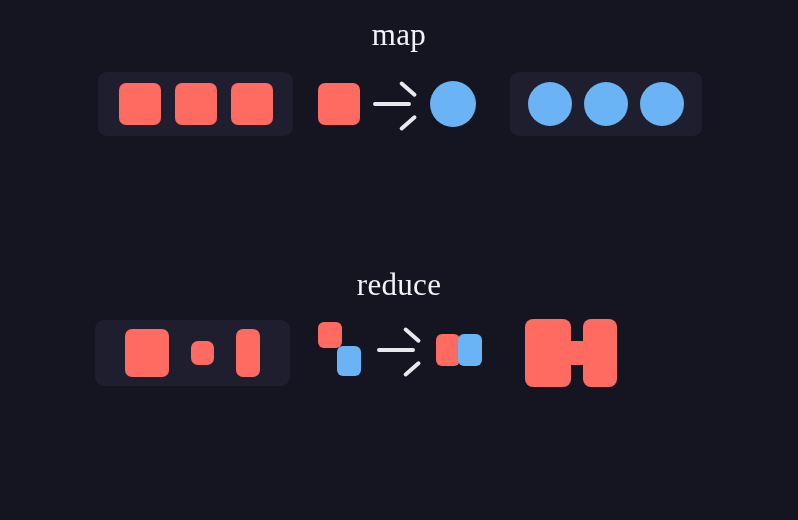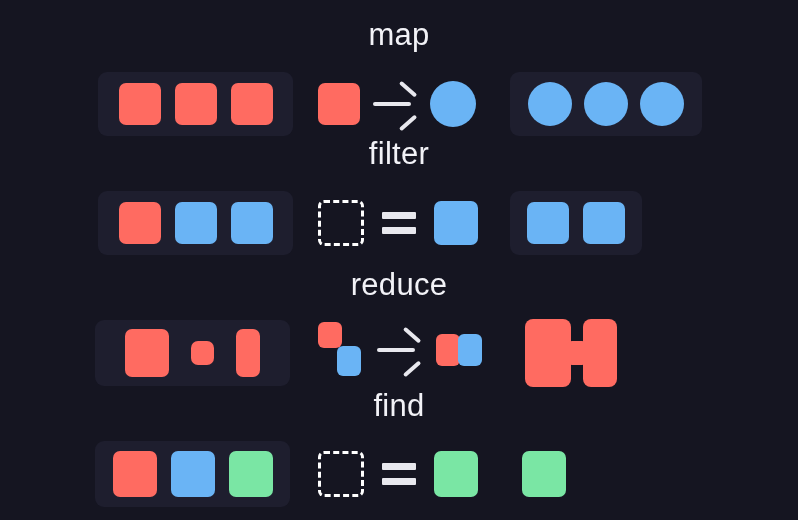--- a/index.html
+++ b/index.html
@@ -32,21 +32,21 @@
     position: absolute;
     left: 0;
     top: 0;
     width: 798px;
     text-align: center;
     color: #F2F2F7;
     font-size: 31px;
     font-weight: 300;
     letter-spacing: 0.3px;
     line-height: 34px;
-    font-family: Liberation Sans, sans-serif;
+    font-family: Liberation Serif, serif;
   }
   .op-body {
     position: absolute;
     top: 38px;
     left: 0;
     width: 798px;
     height: 80px;
   }
 
   
@@ -220,46 +220,20 @@
 
       <div class="panel" style="left:510px; top:16px; width:192px; height:64px; gap:12px;">
         <div class="circ" style="width:44px;height:44px;background:#6AB4F5;"></div>
         <div class="circ" style="width:44px;height:44px;background:#6AB4F5;"></div>
         <div class="circ" style="width:44px;height:44px;background:#6AB4F5;"></div>
       </div>
 
     </div>
   </div>
 
-  <div class="op-row" style="top:137px;">
-    <div class="op-title">filter</div>
-    <div class="op-body">
-
-      <div class="panel" style="left:98px; top:16px; width:195px; height:64px; gap:14px;">
-        <div class="sq" style="width:42px;height:42px;background:#FF6B61;"></div>
-        <div class="sq" style="width:42px;height:42px;background:#6AB4F5;"></div>
-        <div class="sq" style="width:42px;height:42px;background:#6AB4F5;"></div>
-      </div>
-
-      <div class="bare-group" style="left:318px; top:16px; height:64px; gap:18px;">
-        <div class="dashed" style="width:46px;height:46px;"></div>
-        <div class="glyph-eq">
-          <span class="bar top"></span>
-            <span class="bar bot"></span>
-        </div>
-        <div class="sq" style="width:44px;height:44px;background:#6AB4F5;"></div>
-      </div>
-
-      <div class="panel" style="left:510px; top:16px; width:132px; height:64px; gap:14px;">
-        <div class="sq" style="width:42px;height:42px;background:#6AB4F5;"></div>
-        <div class="sq" style="width:42px;height:42px;background:#6AB4F5;"></div>
-      </div>
-
-    </div>
-  </div>
 
   <div class="op-row" style="top:268px;">
     <div class="op-title">reduce</div>
     <div class="op-body">
 
       <div class="panel" style="left:95px; top:14px; width:195px; height:66px; gap:22px;">
         <div class="sq" style="width:44px;height:48px;background:#FF6B61;"></div>
         <div class="sq" style="width:23px;height:24px;background:#FF6B61;"></div>
         <div class="sq" style="width:24px;height:48px;background:#FF6B61;"></div>
       </div>
@@ -282,39 +256,14 @@
 
       <div class="dumbbell" style="left:525px; top:13px;">
         <span class="db-big" style="background:#FF6B61;"></span>
         <span class="db-mid" style="background:#FF6B61;"></span>
         <span class="db-tall" style="background:#FF6B61;"></span>
       </div>
 
     </div>
   </div>
 
-  <div class="op-row" style="top:389px;">
-    <div class="op-title">find</div>
-    <div class="op-body">
-
-      <div class="panel" style="left:95px; top:14px; width:195px; height:66px; gap:14px;">
-        <div class="sq" style="width:44px;height:46px;background:#FF6B61;"></div>
-        <div class="sq" style="width:44px;height:46px;background:#6AB4F5;"></div>
-        <div class="sq" style="width:44px;height:46px;background:#7AE6A4;"></div>
-      </div>
-
-      <div class="bare-group" style="left:318px; top:14px; height:66px; gap:18px;">
-        <div class="dashed" style="width:46px;height:46px;"></div>
-        <div class="glyph-eq">
-          <span class="bar top"></span>
-            <span class="bar bot"></span>
-        </div>
-        <div class="sq" style="width:44px;height:46px;background:#7AE6A4;"></div>
-      </div>
-
-      <div class="bare-group" style="left:522px; top:14px; height:66px;">
-        <div class="sq" style="width:44px;height:46px;background:#7AE6A4;"></div>
-      </div>
-
-    </div>
-  </div>
 
 </div>
 
 </body></html>

